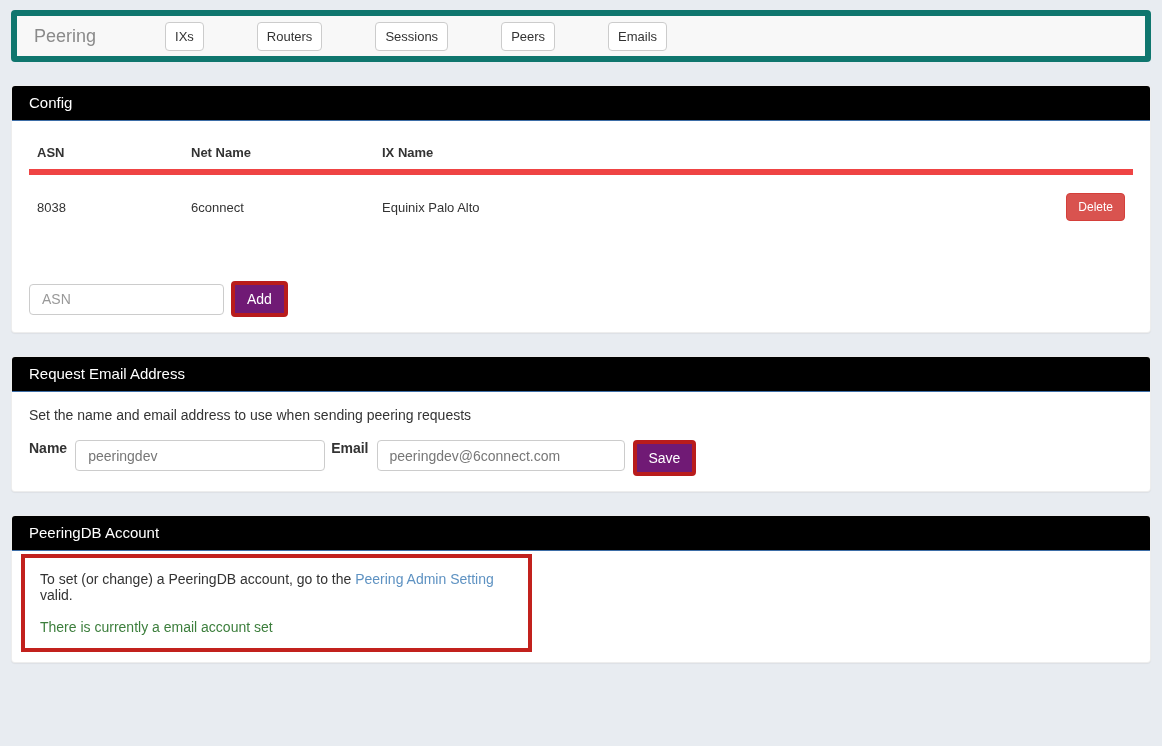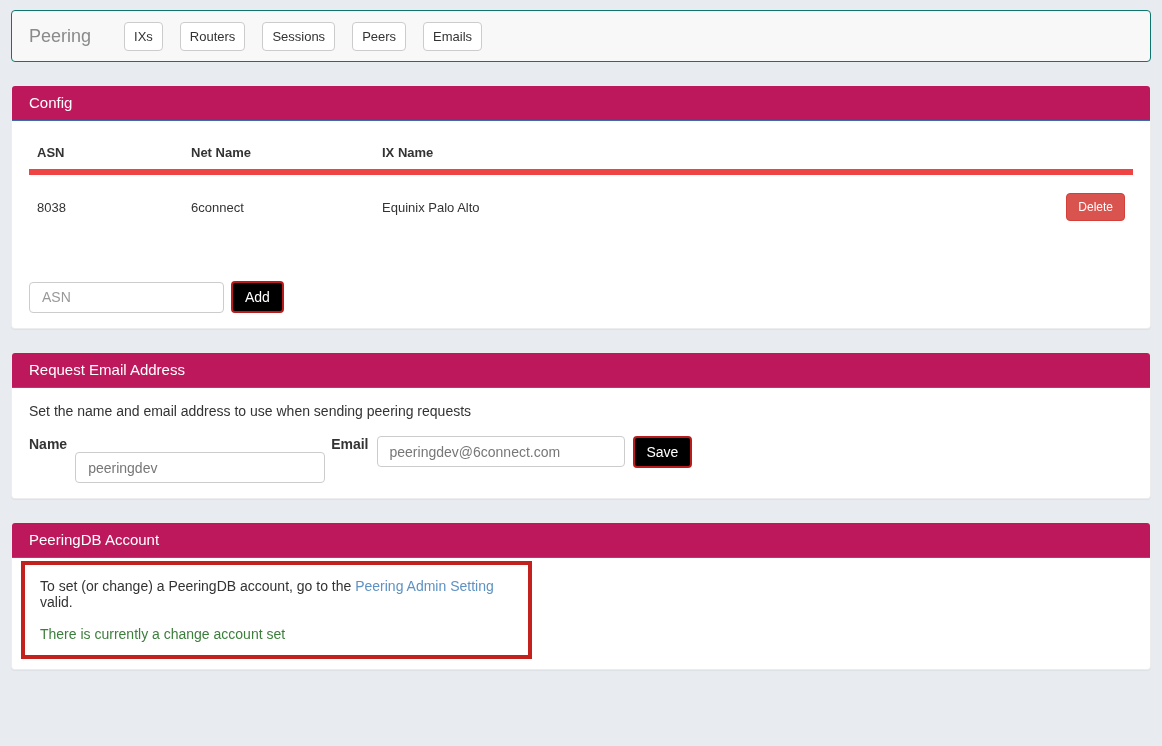--- a/index.html
+++ b/index.html
@@ -8,26 +8,27 @@
     background: #e8ecf1;
     font-family: "Liberation Sans", sans-serif;
     color: #333;
   }
   .page { padding: 10px 11px; }
 
   
   .navbar {
     height: 52px;
     background: #f8f8f8;
-    border: 1px solid #0f766e;
+    border: 6px solid #0f766e;
     border-radius: 4px;
     display: flex;
     align-items: center;
     padding: 0 17px;
     margin-bottom: 23px;
+    gap: 36px;
   }
   .brand {
     font-size: 18px;
     color: #8a8a8a;
     margin-right: 33px;
   }
   .nav-btn {
     background: #fff;
     border: 1px solid #ccc;
     border-radius: 4px;
@@ -42,21 +43,21 @@
 
   
   .panel {
     background: #fff;
     border: 1px solid rgba(0,0,0,0.07);
     border-radius: 4px;
     box-shadow: 0 1px 1px rgba(0,0,0,0.05);
     margin-bottom: 23px;
   }
   .panel-heading {
-    background: #be185d;
+    background: #000000;
     border-bottom: 1px solid #3d6da6;
     border-radius: 3px 3px 0 0;
     color: #fff;
     font-size: 15px;
     padding: 8px 17px 9px;
   }
   .panel-body { padding: 15px 17px; }
 
   .settings-panel { padding: 15px 17px; }
   .page-title { font-size: 30px; font-weight: 400; color: #38393c; line-height: 31px; }
@@ -96,22 +97,22 @@
     text-align: center;
   }
   .btn-danger {
     background: #d9534f;
     border: 1px solid #d43f3a;
     color: #fff;
     font-size: 12px;
     padding: 6px 11px;
   }
   .btn-success {
-    background: #000000;
-    border: 2px solid #b91c1c;
+    background: #701a75;
+    border: 4px solid #b91c1c;
     color: #fff;
     font-size: 14px;
     padding: 6px 12px;
   }
 
   .asn-form { margin-top: 42px; display: flex; align-items: center; }
   .text-input {
     height: 31px;
     border: 1px solid #ccc;
     border-radius: 4px;
@@ -122,21 +123,21 @@
     background: #fff;
   }
   .text-input::placeholder { color: #999; opacity: 1; }
   .asn-input { width: 195px; }
   .asn-form .btn-success { margin-left: 7px; }
 
   
   .desc-text { font-size: 14px; color: #333; margin-bottom: 17px; }
   .inline-form { display: flex; align-items: flex-start; }
   .field-label { font-size: 14px; font-weight: bold; color: #333; }
-  .name-input { width: 250px; margin-left: 8px; margin-top: 16px; }
+  .name-input { width: 250px; margin-left: 8px; }
   .email-label { margin-left: 6px; }
   .email-input { width: 248px; margin-left: 8px; }
   .inline-form .btn-success { margin-left: 8px; }
 
   
   .pdb-body { padding: 3px 17px 10px 9px; }
   .annotation-box {
     width: 511px;
     border: 4px solid #c2211d;
     padding: 13px 10px 13px 15px;
@@ -205,18 +206,18 @@
         <button class="btn btn-success">Save</button>
       </div>
     </div>
   </div>
 
   <div class="panel">
     <div class="panel-heading">PeeringDB Account</div>
     <div class="panel-body pdb-body">
       <div class="annotation-box">
         <div class="pdb-line"><span>To set (or change) a PeeringDB account, go to the </span><a class="link">Peering Admin Setting</a><span> valid.</span></div>
-        <div class="pdb-line status-ok">There is currently a change account set</div>
+        <div class="pdb-line status-ok">There is currently a email account set</div>
       </div>
     </div>
   </div>
 
 </div>
 
 </body></html>

